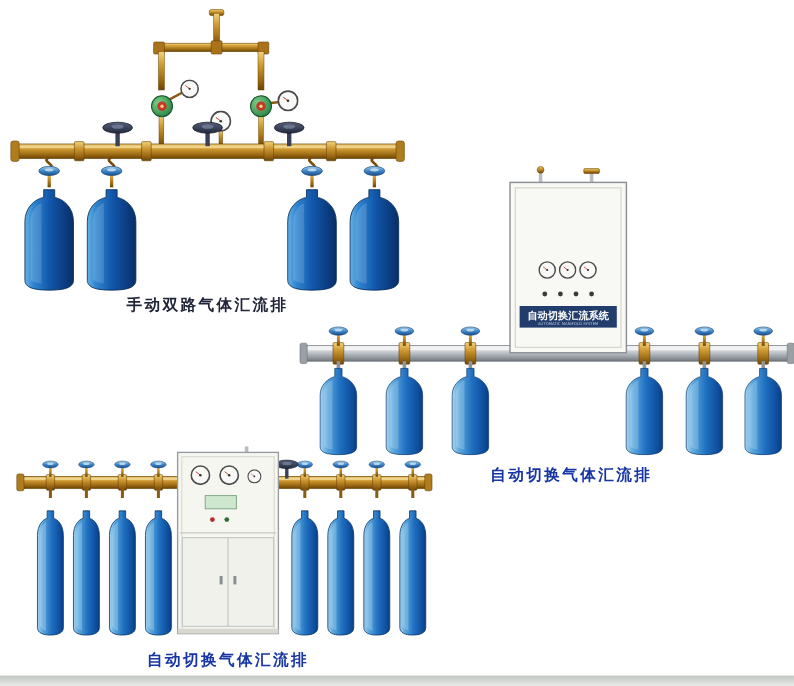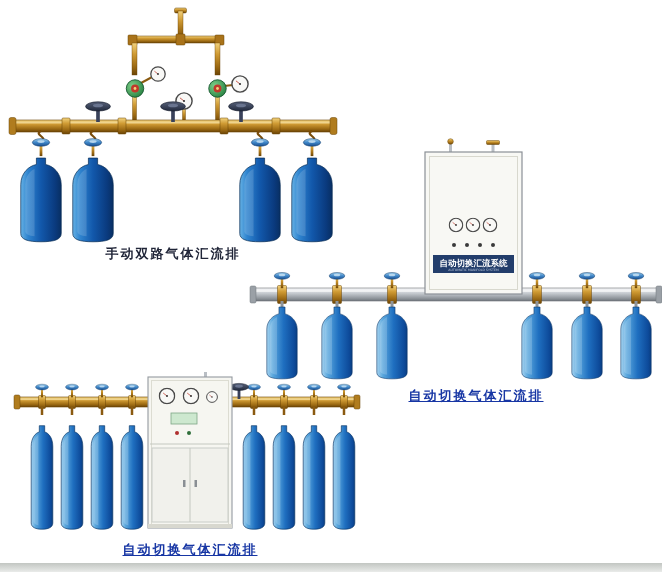--- a/index.html
+++ b/index.html
@@ -3,21 +3,21 @@
 <meta charset="utf-8">
 <style>
   html,body{margin:0;padding:0;background:#fff;}
   body{width:662px;height:572px;position:relative;overflow:hidden;
        font-family:"DejaVu Sans","Liberation Sans",sans-serif;}
   .stage{position:absolute;inset:0;background:#ffffff;}
   svg.fig{position:absolute;overflow:visible;}
   .caption{position:absolute;font-weight:bold;font-size:13px;letter-spacing:2px;
            text-align:center;white-space:nowrap;}
   .caption.dark{color:#202538;text-align:center;}
-  .caption.blue{color:#1736a4;text-decoration:underline;}
+  .caption.blue{color:#1736a4;}
   .bottom-strip{position:absolute;left:0;top:563px;width:662px;height:9px;
                 background:linear-gradient(to bottom,#c2c6c2,#e9ebe9);}
   text{font-family:"DejaVu Sans","Liberation Sans",sans-serif;}
 </style>
 </head>
 <body>
 
 <div class="stage">
 
 <svg width="0" height="0" style="position:absolute" aria-hidden="true">

